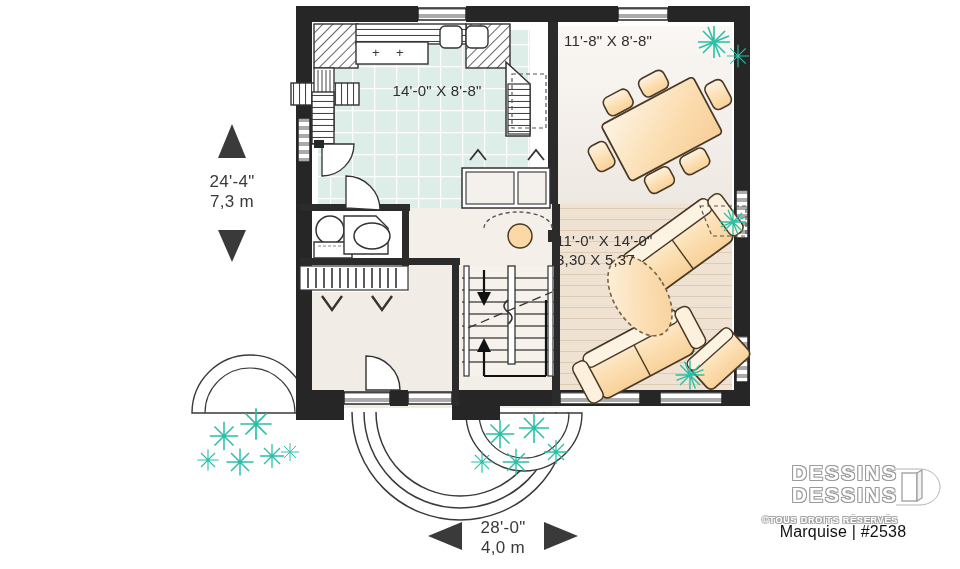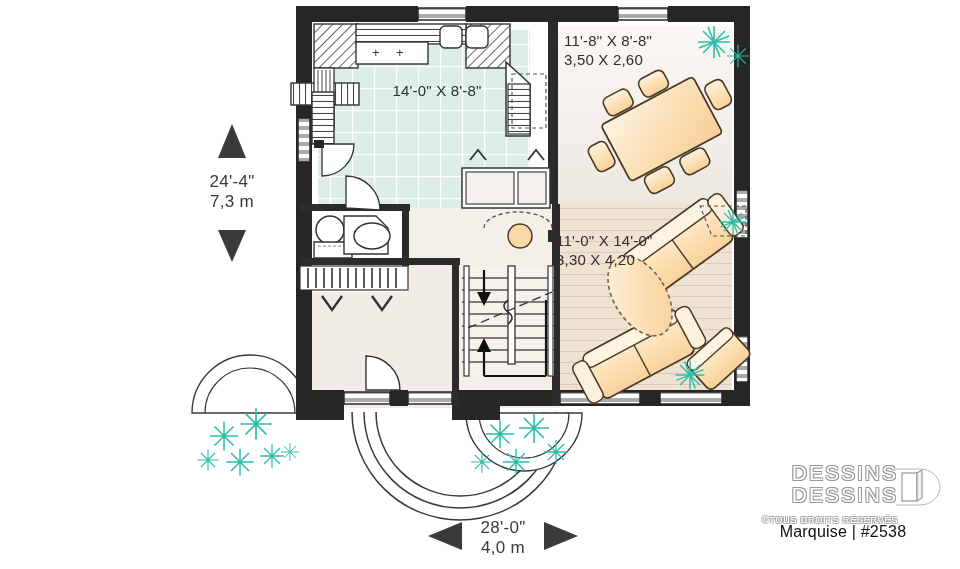--- a/index.html
+++ b/index.html
@@ -18,21 +18,21 @@
   .roomlabel{position:absolute;text-align:center;color:#2e2e2e;
              font-family:"Liberation Sans", sans-serif;line-height:1.25;
              white-space:nowrap;}
   .roomlabel .l1{font-size:15px;letter-spacing:.2px;}
   .roomlabel .l2{font-size:15px;letter-spacing:.2px;}
 
   
   #brand{position:absolute;right:14px;bottom:10px;width:206px;height:100px;}
   #brandlogo{position:absolute;right:0;top:0;width:206px;height:62px;}
   .wm{position:absolute;right:48px;font-family:"Liberation Sans", sans-serif;
-      color:#ffffff;font-weight:normal;letter-spacing:2px;
+      color:#ffffff;font-weight:bold;letter-spacing:2px;
       text-shadow:-1px -1px 0 #9a9a9a, 1px -1px 0 #9a9a9a,
                   -1px 1px 0 #9a9a9a, 1px 1px 0 #9a9a9a;}
   #wm1{top:2px;font-size:21px;}
   #wm2{top:24px;font-size:21px;}
   #wm3{top:56px;font-size:9px;letter-spacing:.8px;color:#fff;
         text-shadow:-1px -1px 0 #a5a5a5, 1px -1px 0 #a5a5a5,
                     -1px 1px 0 #a5a5a5, 1px 1px 0 #a5a5a5;}
   #plantitle{position:absolute;right:0;top:64px;width:206px;text-align:center;
              font-size:16px;color:#111;letter-spacing:.2px;
              font-family:"Liberation Sans", sans-serif;}
@@ -389,26 +389,25 @@
   <div class="big">28'-0"</div>
   <div class="small">4,0 m</div>
 </div>
 
 <div class="roomlabel" style="left:342px;top:82px;width:190px;">
   <div class="l1">14'-0" X 8'-8"</div>
 </div>
 
 <div class="roomlabel" style="left:564px;top:32px;width:190px;text-align:left;">
   <div class="l1">11'-8" X 8'-8"</div>
-  <div class="l2">3,50 X 2,60</div>
 </div>
 
 <div class="roomlabel" style="left:556px;top:232px;width:200px;text-align:left;">
   <div class="l1">11'-0" X 14'-0"</div>
-  <div class="l2">3,30 X 4,20</div>
+  <div class="l2">3,30 X 5,37</div>
 </div>
 
 <div id="brand">
   <div id="brandlogo">
     <div class="wm" id="wm1">DESSINS</div>
     <div class="wm" id="wm2">DESSINS</div>
     <div class="wm" id="wm3">©TOUS DROITS RÉSERVÉS</div>
     <svg class="logomark" viewBox="0 0 54 52">
       <path d="M6 8 H30 A20 18 0 0 1 30 44 H6" fill="none" stroke="#ffffff" stroke-width="3"></path>
       <path d="M6 8 H30 A20 18 0 0 1 30 44 H6" fill="none" stroke="#b4b4b4" stroke-width="1"></path>

